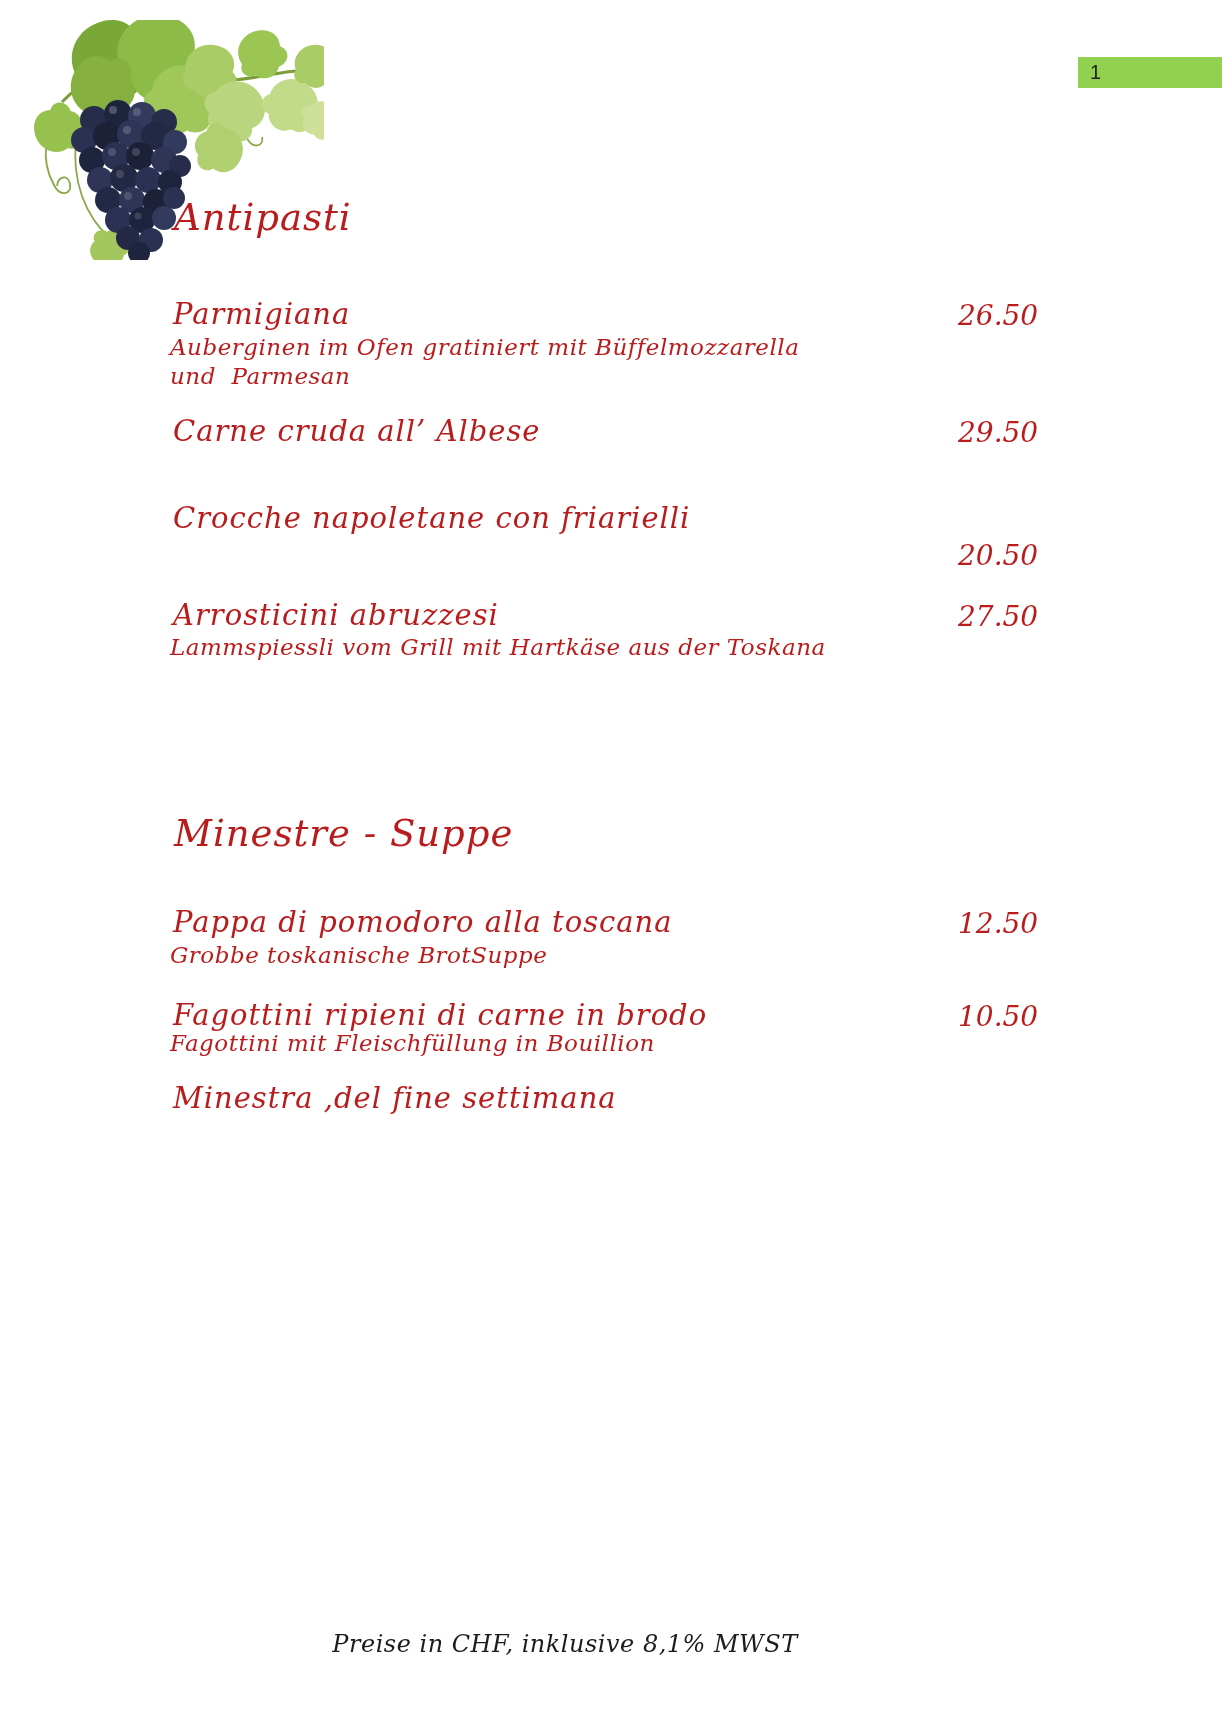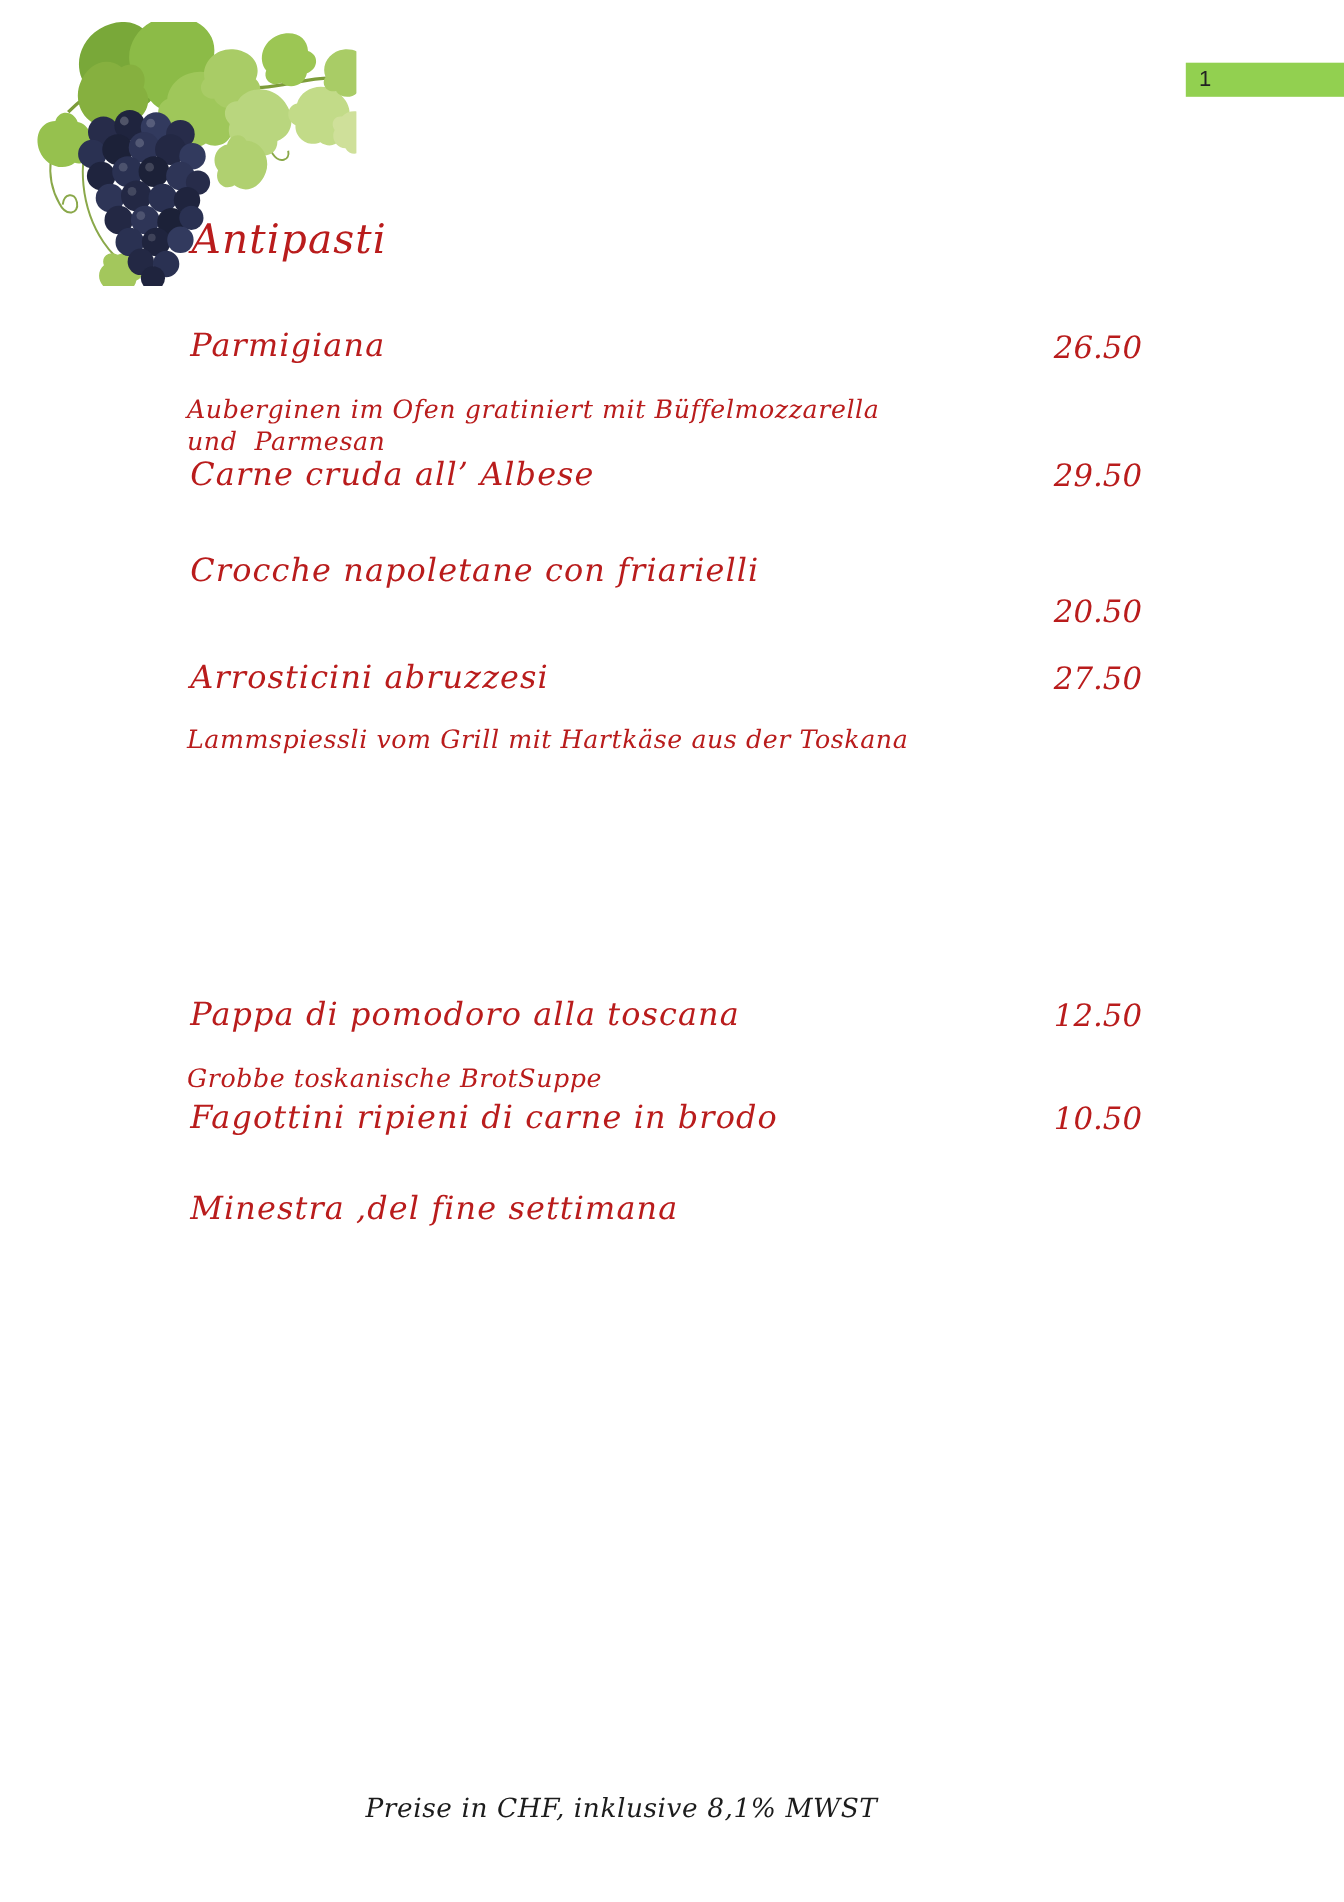--- a/index.html
+++ b/index.html
@@ -32,21 +32,20 @@
     font-size:37px;
     letter-spacing:1px;
   }
   .item-title{
     font-size:29px;
     letter-spacing:1px;
   }
   .item-desc{
     font-size:23px;
     letter-spacing:0.5px;
-    margin-top:26px;
   }
   .price{
     font-size:28px;
     left:958px;
   }
   .page-badge{
     position:absolute;
     left:1078px; top:57px;
     width:144px; height:31px;
     background:#92d050;
@@ -160,25 +159,27 @@
   <div class="line script item-title" style="left:173px; top:414px;">Carne cruda all’ Albese</div>
   <div class="line script price" style="top:416px;">29.50</div>
 
   <div class="line script item-title" style="left:173px; top:501px;">Crocche napoletane con friarielli</div>
   <div class="line script price" style="top:539px;">20.50</div>
 
   <div class="line script item-title" style="left:173px; top:598px;">Arrosticini abruzzesi</div>
   <div class="line script price" style="top:600px;">27.50</div>
   <div class="line script item-desc" style="left:170px; top:634px;">Lammspiessli vom Grill mit Hartkäse aus der Toskana</div>
 
+  <div class="line script section-heading" style="left:174px; top:812px;">Minestre - Suppe</div>
 
   <div class="line script item-title" style="left:173px; top:905px;">Pappa di pomodoro alla toscana</div>
   <div class="line script price" style="top:907px;">12.50</div>
   <div class="line script item-desc" style="left:170px; top:942px;">Grobbe toskanische BrotSuppe</div>
 
   <div class="line script item-title" style="left:173px; top:998px;">Fagottini ripieni di carne in brodo</div>
   <div class="line script price" style="top:1000px;">10.50</div>
+  <div class="line script item-desc" style="left:170px; top:1030px;">Fagottini mit Fleischfüllung in Bouillion</div>
 
   <div class="line script item-title" style="left:173px; top:1081px;">Minestra ,del fine settimana</div>
 
   <div class="script footer-note">Preise in CHF, inklusive  8,1% MWST</div>
 
 </div>
 
 </body></html>

